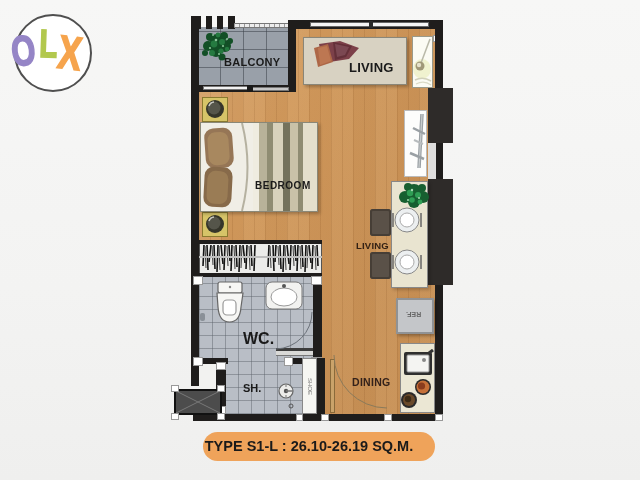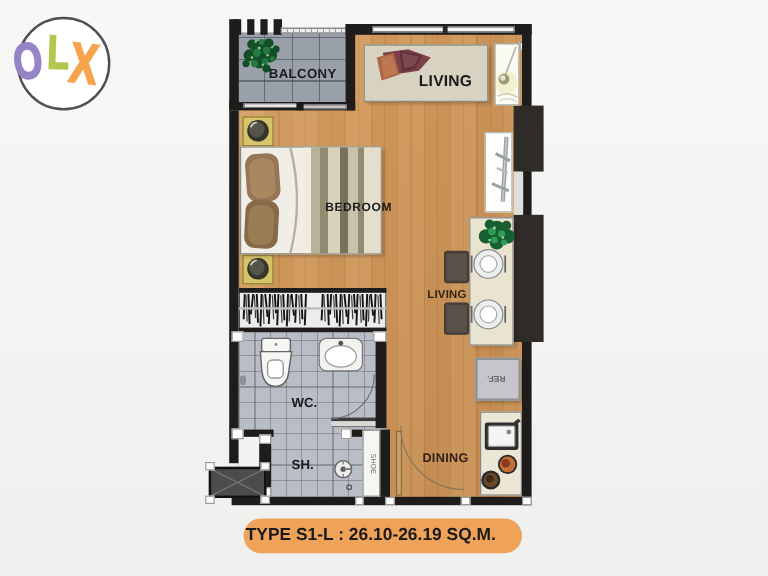--- a/index.html
+++ b/index.html
@@ -147,21 +147,21 @@
   <div class="abs" style="left:253px;top:123px;width:64px;height:88px;
        background:linear-gradient(90deg,#efece0 0 6px,#b8b299 6px 14px,#8f8c72 14px 20px,#d8d2bc 20px 30px,#74725c 30px 37px,#c9c2a8 37px 45px,#8f8c72 45px 50px,#e4dfcc 50px 64px);"></div>
 
   <svg class="abs" style="left:201px;top:123px;" width="54" height="88" viewBox="0 0 54 88">
     <rect x="4" y="5" width="28" height="40" rx="9" fill="#967656" transform="rotate(-4 18 25)"></rect>
     <rect x="7" y="9" width="21" height="33" rx="8" fill="#a8885f" transform="rotate(-4 18 25)"></rect>
     <rect x="3" y="44" width="28" height="40" rx="9" fill="#876a4a" transform="rotate(3 17 64)"></rect>
     <rect x="6" y="48" width="21" height="33" rx="8" fill="#9a7c55" transform="rotate(3 17 64)"></rect>
     <path d="M41 0 Q52 44 41 88" stroke="#b5b1a0" stroke-width="2" fill="none"></path>
   </svg>
-  <div class="lbl" style="left:255px;top:168px;font-size:10px;letter-spacing:0.5px;margin-left:16px;">BEDROOM</div>
+  <div class="lbl" style="left:255px;top:180px;font-size:10px;letter-spacing:0.5px;">BEDROOM</div>
 
   <div class="abs" style="left:199px;top:240px;width:123px;height:37px;background:#ececea;border:1px solid #555;box-sizing:border-box;"></div>
   <div class="wall" style="left:199px;top:240px;width:123px;height:4px;"></div>
   <div class="wall" style="left:199px;top:273px;width:123px;height:4px;"></div>
   <svg class="abs" style="left:199px;top:244px;" width="123" height="29" viewBox="0 0 123 29">
     <g stroke="#141414" stroke-width="1.6">
       <line x1="5" y1="1" x2="4" y2="22"></line>
         <line x1="8" y1="1" x2="9" y2="26"></line>
         <line x1="12" y1="1" x2="10" y2="18"></line>
       <line x1="15" y1="1" x2="16" y2="25"></line>
@@ -220,21 +220,21 @@
     <path d="M5 12 L31 12 L29 26 Q28 41 17.5 41 Q7 41 6 26 Z" fill="#f6f6f4" stroke="#666" stroke-width="1.2"></path>
     <rect x="11" y="19" width="13" height="15" rx="4" fill="#fff" stroke="#999" stroke-width="1.2"></rect>
   </svg>
 
   <svg class="abs" style="left:264px;top:280px;" width="40" height="32" viewBox="0 0 40 32">
     <rect x="2" y="2" width="36" height="27" rx="6" fill="#f2f2f0" stroke="#777" stroke-width="1"></rect>
     <ellipse cx="20" cy="17" rx="13" ry="9" fill="#fff" stroke="#999" stroke-width="1"></ellipse>
     <circle cx="20" cy="6" r="2" fill="#555"></circle>
   </svg>
   <div class="abs" style="left:200px;top:313px;width:5px;height:8px;background:#8a9098;border-radius:2px;"></div>
-  <div class="lbl" style="left:243px;top:330px;font-size:11px;">WC.</div>
+  <div class="lbl" style="left:243px;top:330px;font-size:16px;">WC.</div>
 
   <div class="abs" style="left:276px;top:348px;width:42px;height:3px;background:#3c3c3c;"></div>
   <div class="abs" style="left:276px;top:351px;width:42px;height:4px;background:#d9d9d7;border-bottom:1px solid #777;"></div>
   <svg class="abs" style="left:240px;top:305px;" width="80" height="50" viewBox="0 0 80 50">
     <path d="M72 7 A37 37 0 0 1 36 44" stroke="#6a7078" stroke-width="1" fill="none"></path>
   </svg>
 
   <div class="abs" style="left:199px;top:364px;width:23px;height:50px;background:#f2f2f0;"></div>
   <div class="wall" style="left:216px;top:364px;width:10px;height:50px;"></div>
 

